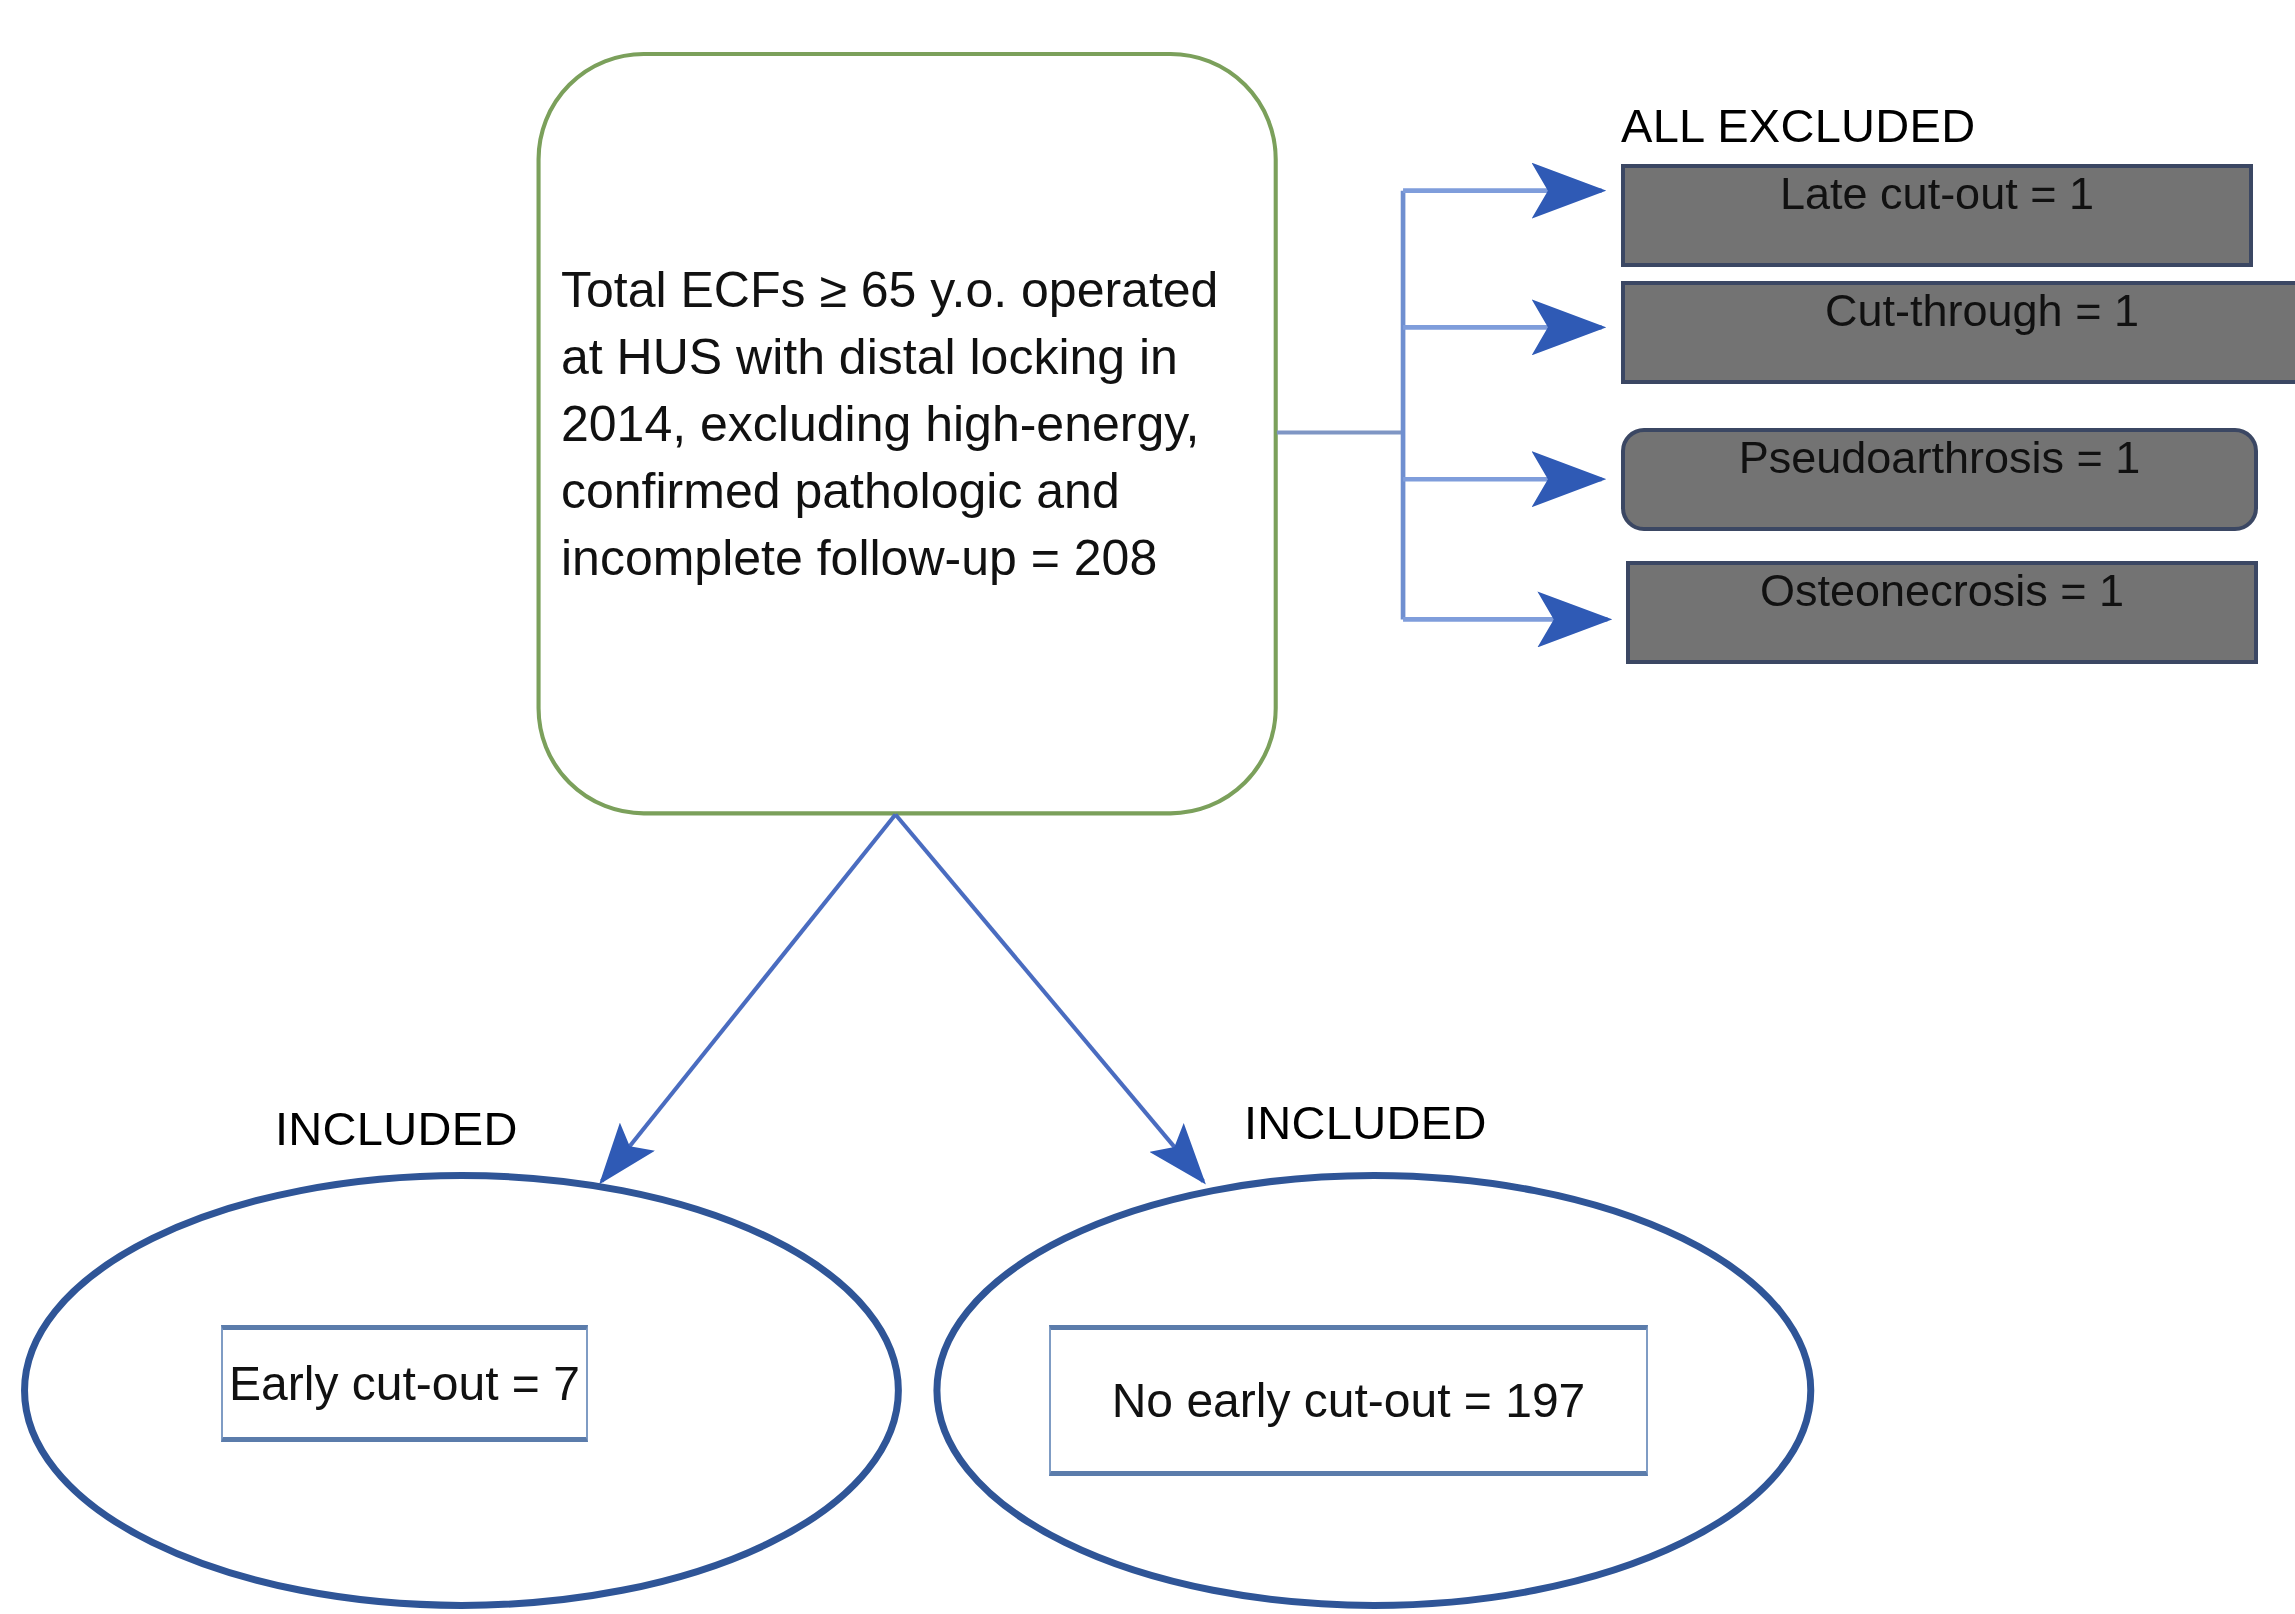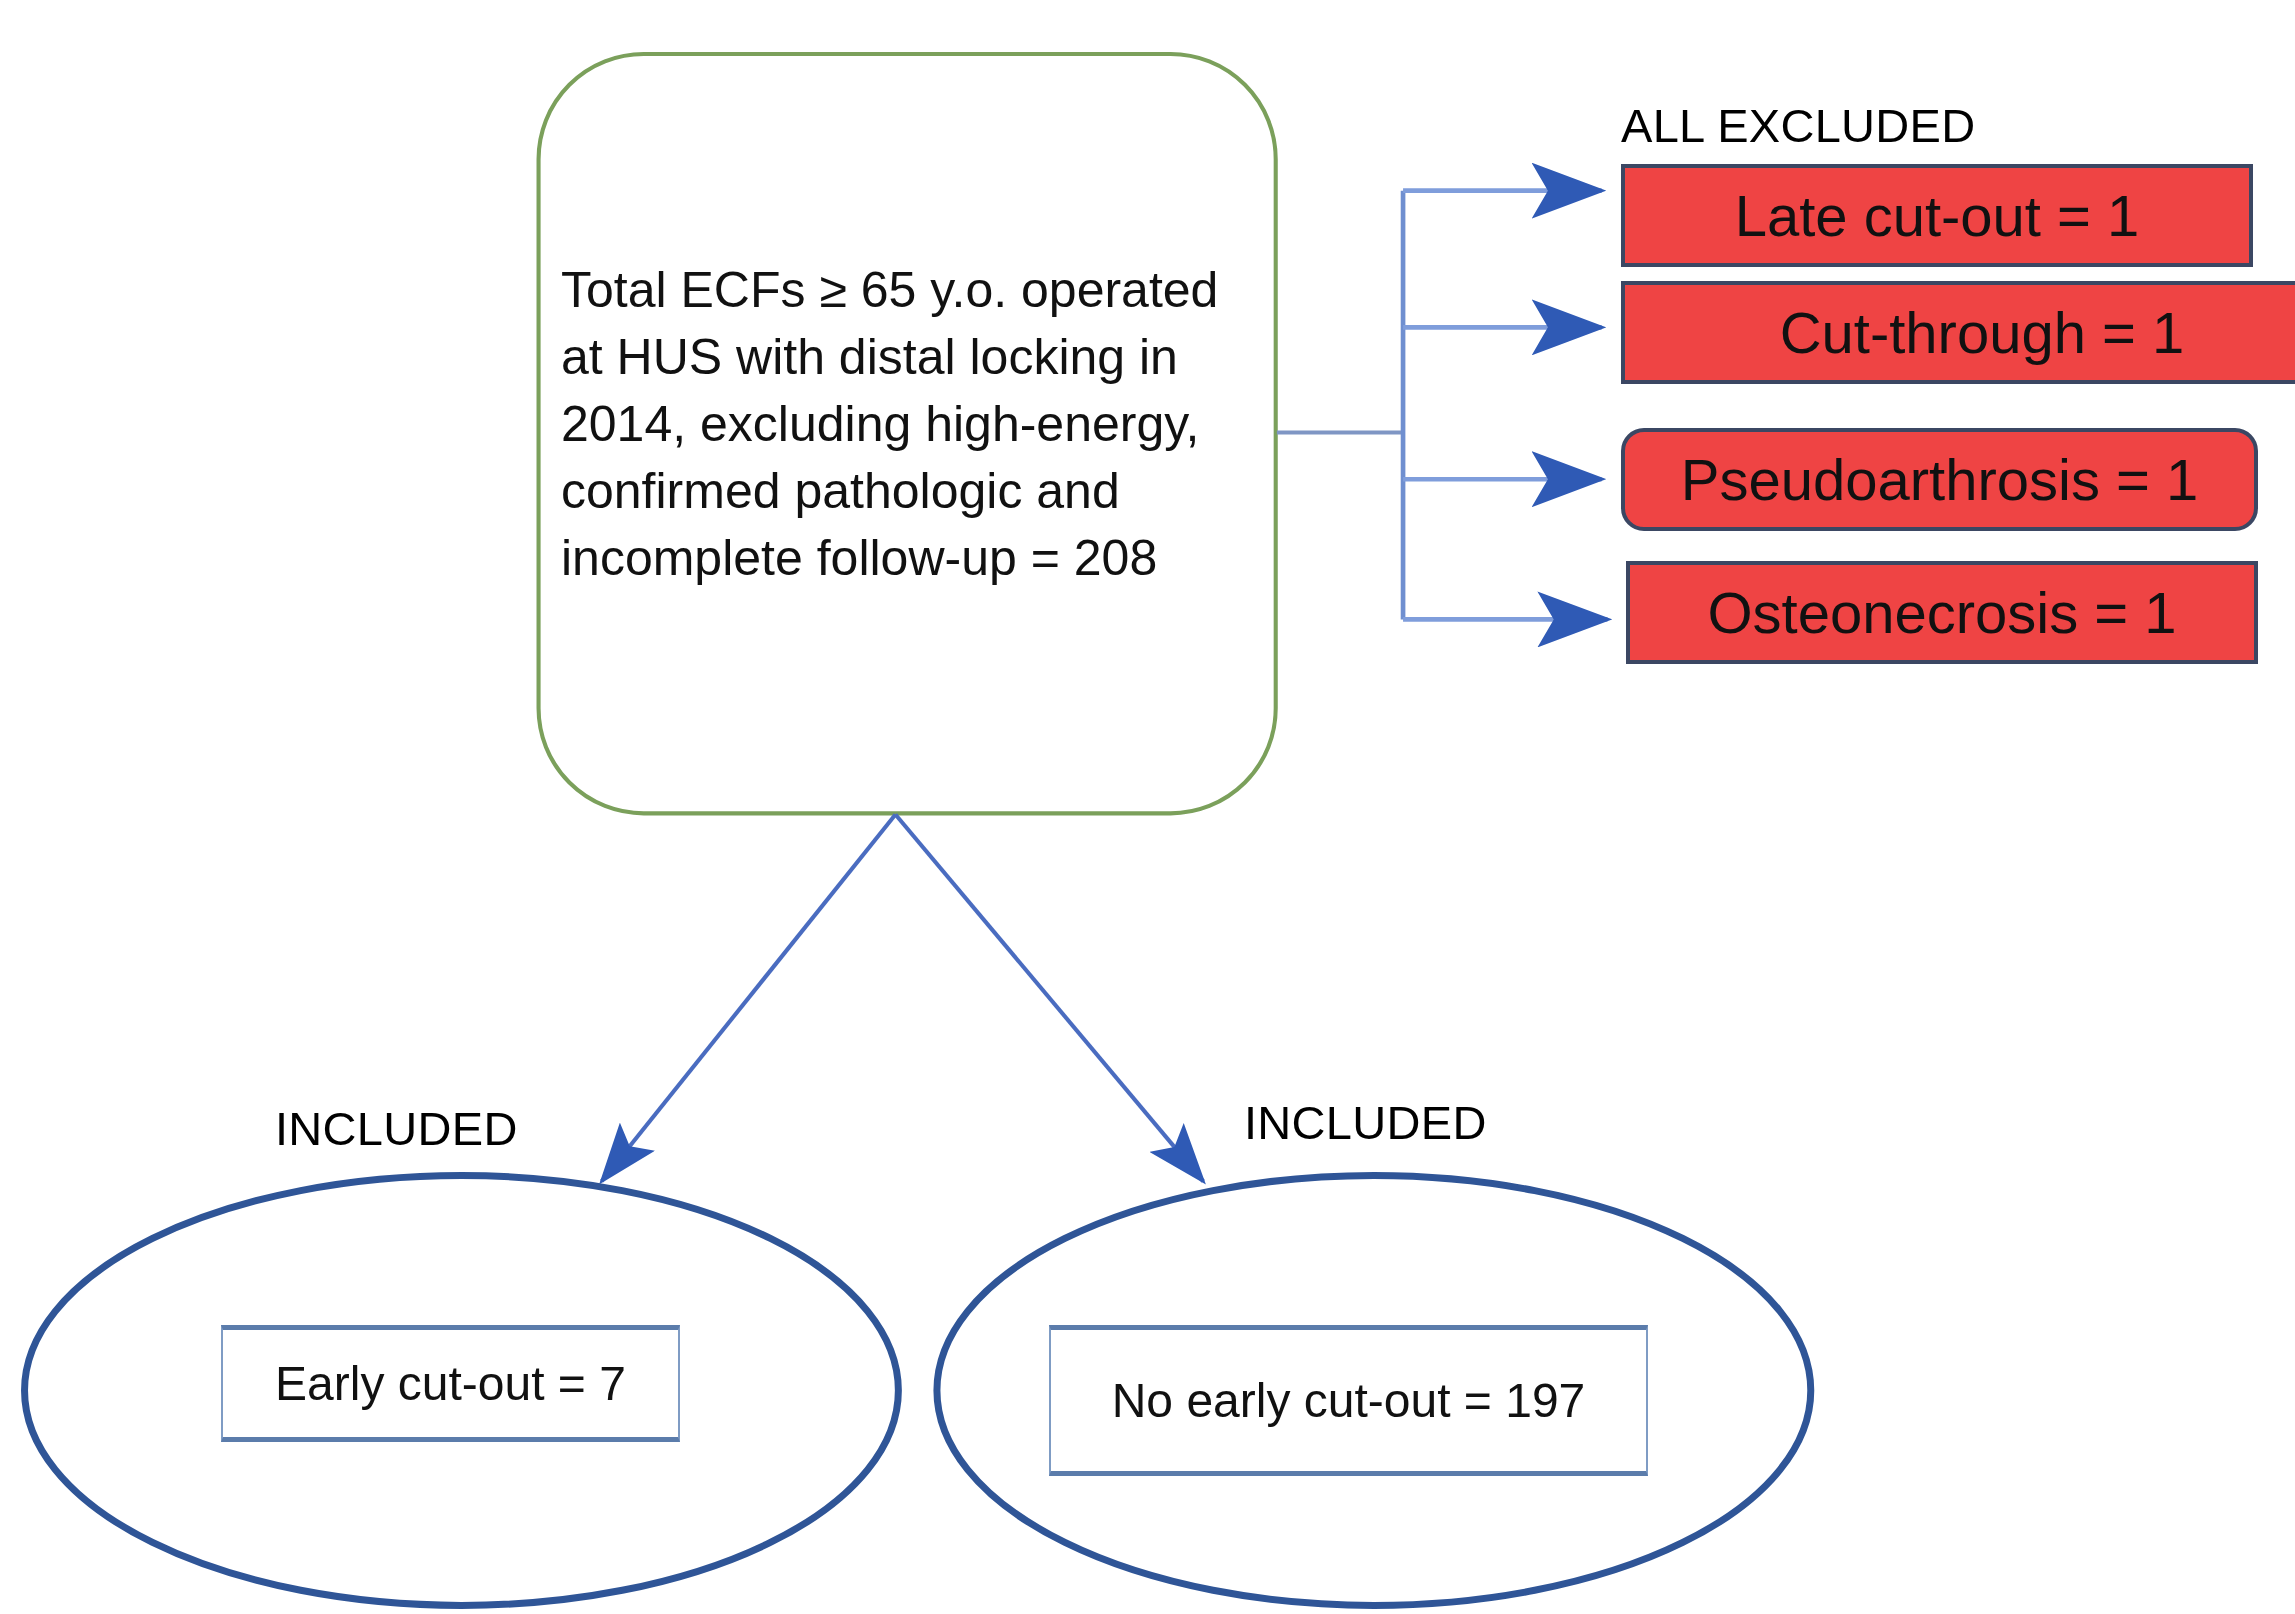--- a/index.html
+++ b/index.html
@@ -15,41 +15,41 @@
   }
 
   
   #all-excluded{
     position:absolute;left:1621px;top:98px;width:637px;
     text-align:left;font-size:47px;color:#000;letter-spacing:0.3px;
   }
 
   
   .exbox{
-    position:absolute;background:#ef4444;
+    position:absolute;background:#737373;
     border:4.1px solid #3b4763;
-    display:flex;align-items:center;justify-content:center;
-    font-size:58px;color:#111;box-sizing:border-box;
+    display:flex;align-items:flex-start;justify-content:center;
+    font-size:45px;color:#111;box-sizing:border-box;
   }
 
   
   .inc-label{position:absolute;font-size:47px;color:#000;letter-spacing:0.3px;}
   #included-left{left:275px;top:1101px;}
   #included-right{left:1244px;top:1095px;}
 
   
   .innerbox{
     position:absolute;background:#fff;
     border:2.9px solid #7f9cc4;
     border-top:5.8px solid #5b7cab;
     border-bottom:5.8px solid #5b7cab;
     display:flex;align-items:center;justify-content:center;
     font-size:48px;color:#111;box-sizing:border-box;
   }
-  #box-early{left:221px;top:1325px;width:459px;height:117px;}
+  #box-early{left:221px;top:1325px;width:367px;height:117px;}
   #box-noearly{left:1049px;top:1325px;width:599px;height:151px;}
 </style>
 </head>
 <body>
 
 <div id="canvas">
 
   <svg class="svglayer" viewBox="0 0 3929 2764">
     <defs>
       <marker id="arrowR" markerWidth="16" markerHeight="12" refX="15" refY="6" orient="auto" markerUnits="strokeWidth">

